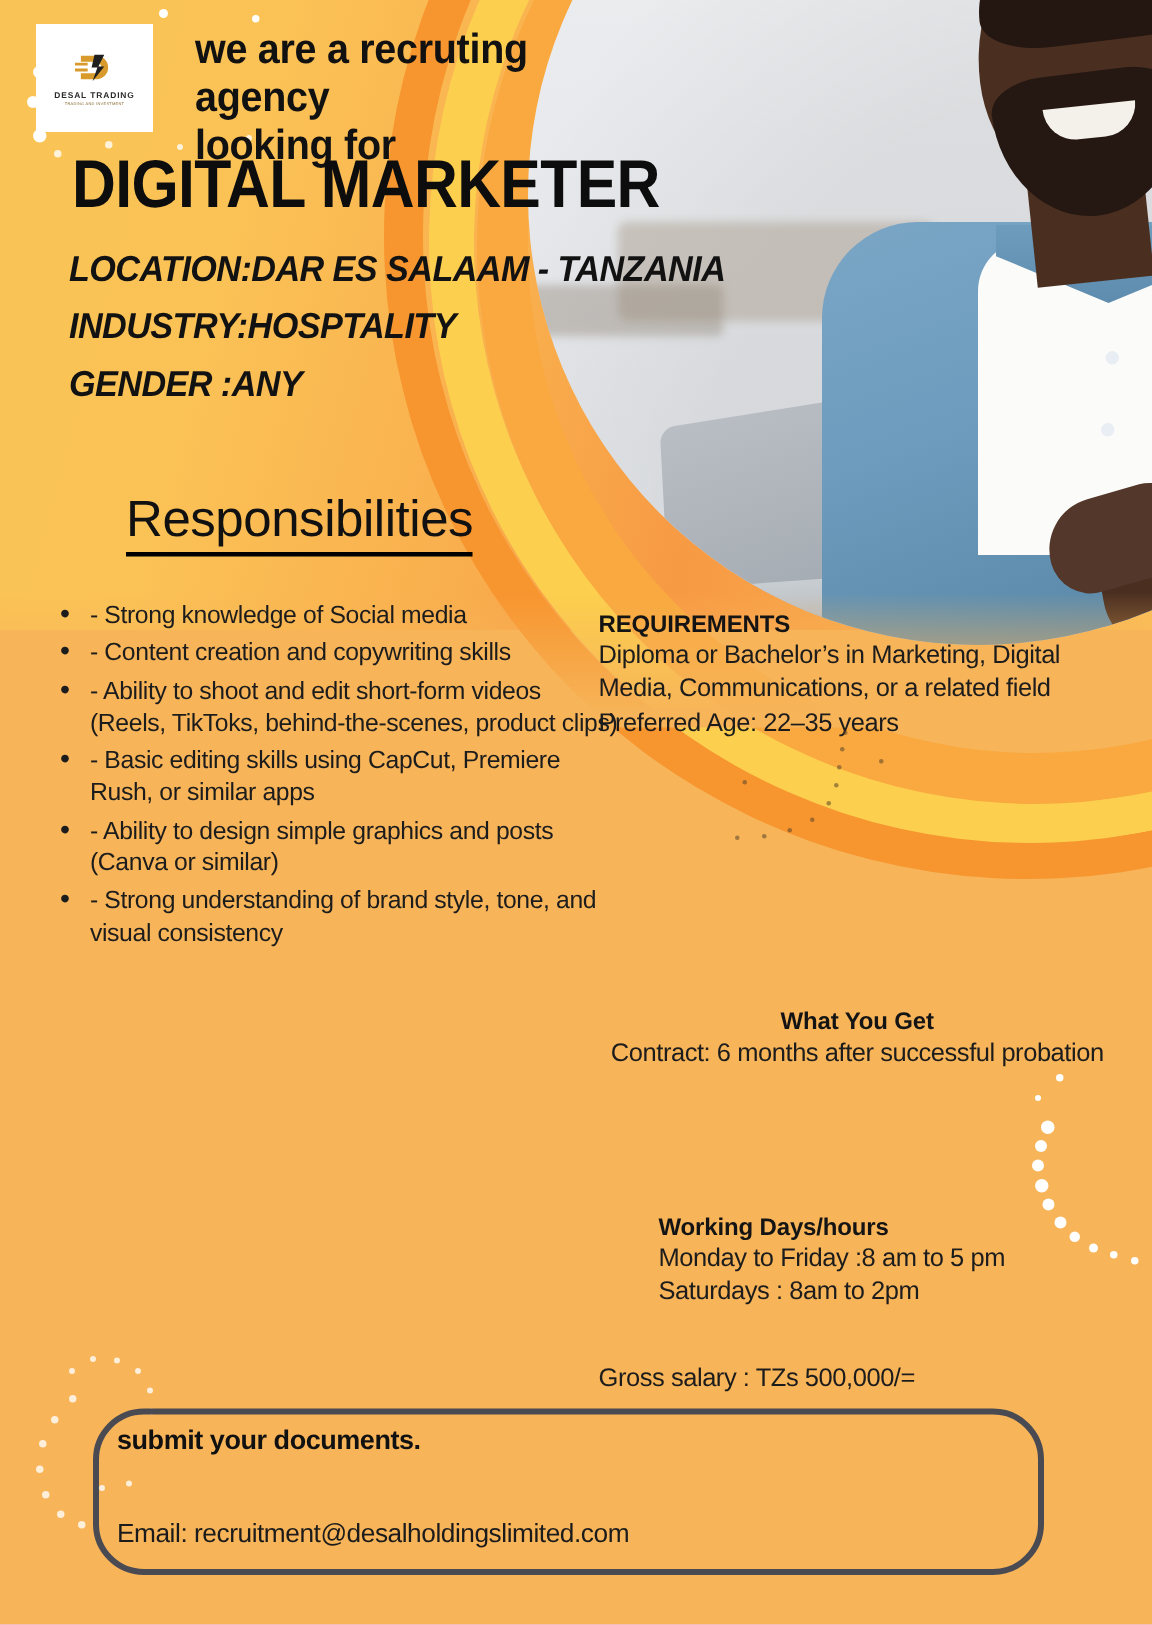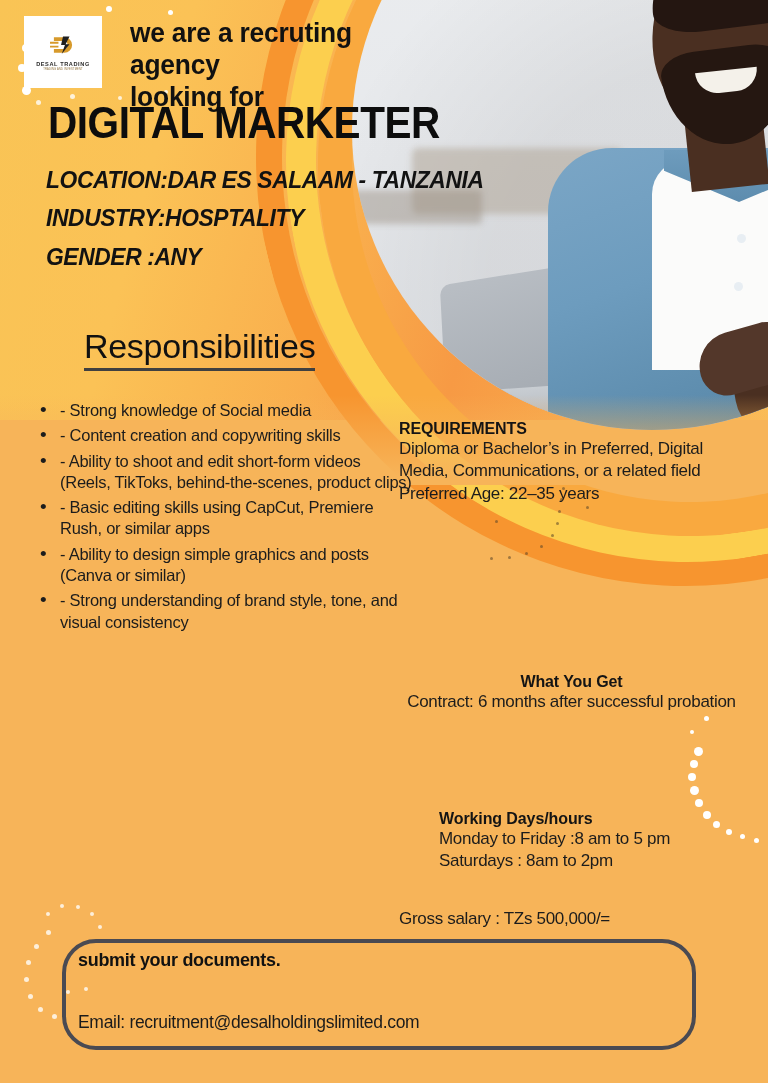--- a/index.html
+++ b/index.html
@@ -201,21 +201,21 @@
     white-space:nowrap;
   }
   .meta1{top:166px;}
   .meta2{top:204px;}
   .meta3{top:243px;}
 
   .resp-head{
     position:absolute;left:84px;top:327px;
     font-family:"Liberation Sans",sans-serif;
     font-size:34px;color:#111;font-weight:normal;
-    border-bottom:3px solid #404040;padding-bottom:2px;
+    border-bottom:3px solid #000000;padding-bottom:2px;
     letter-spacing:-.3px;
   }
 
   .resp-list{
     position:absolute;left:32px;top:400px;width:352px;
     margin:0;padding:0 0 0 28px;
     list-style:none;
   }
   .resp-list li{
     position:relative;
@@ -232,21 +232,21 @@
 
   .rcol{position:absolute;left:399px;width:345px;}
   .rhead{
     font-family:"Liberation Sans",sans-serif;
     font-weight:bold;font-size:16px;color:#141414;letter-spacing:-.1px;
   }
   .rtext{
     font-family:"Liberation Sans",sans-serif;
     font-size:17px;line-height:1.32;color:#1c1c1c;letter-spacing:-.3px;
   }
-  .sec-req{top:408px;margin-top:12px;}
+  .sec-req{top:408px;}
   .sec-get{top:673px;text-align:center;}
   .sec-work{top:810px;margin-left:40px;}
   .sec-sal{top:908px;}
 
   
   .contact-box{
     position:absolute;left:62px;top:939px;width:634px;height:111px;
     border:4px solid #4a4a52;border-radius:34px;
     box-sizing:border-box;
   }
@@ -341,21 +341,21 @@
     <li>- Strong knowledge of Social media</li>
     <li>- Content creation and copywriting skills</li>
     <li>- Ability to shoot and edit short-form videos (Reels, TikToks, behind-the-scenes, product clips)</li>
     <li>- Basic editing skills using CapCut, Premiere Rush, or similar apps</li>
     <li>- Ability to design simple graphics and posts (Canva or similar)</li>
     <li>- Strong understanding of brand style, tone, and visual consistency</li>
   </ul>
 
   <div class="rcol sec-req">
     <div class="rhead">REQUIREMENTS</div>
-    <div class="rtext">Diploma or Bachelor’s in Preferred, Digital Media, Communications, or a related field</div>
+    <div class="rtext">Diploma or Bachelor’s in Marketing, Digital Media, Communications, or a related field</div>
     <div class="rtext">Preferred Age: 22–35 years</div>
   </div>
 
   <div class="rcol sec-get">
     <div class="rhead">What You Get</div>
     <div class="rtext">Contract: 6 months after successful probation</div>
   </div>
 
   <div class="rcol sec-work">
     <div class="rhead">Working Days/hours</div>

